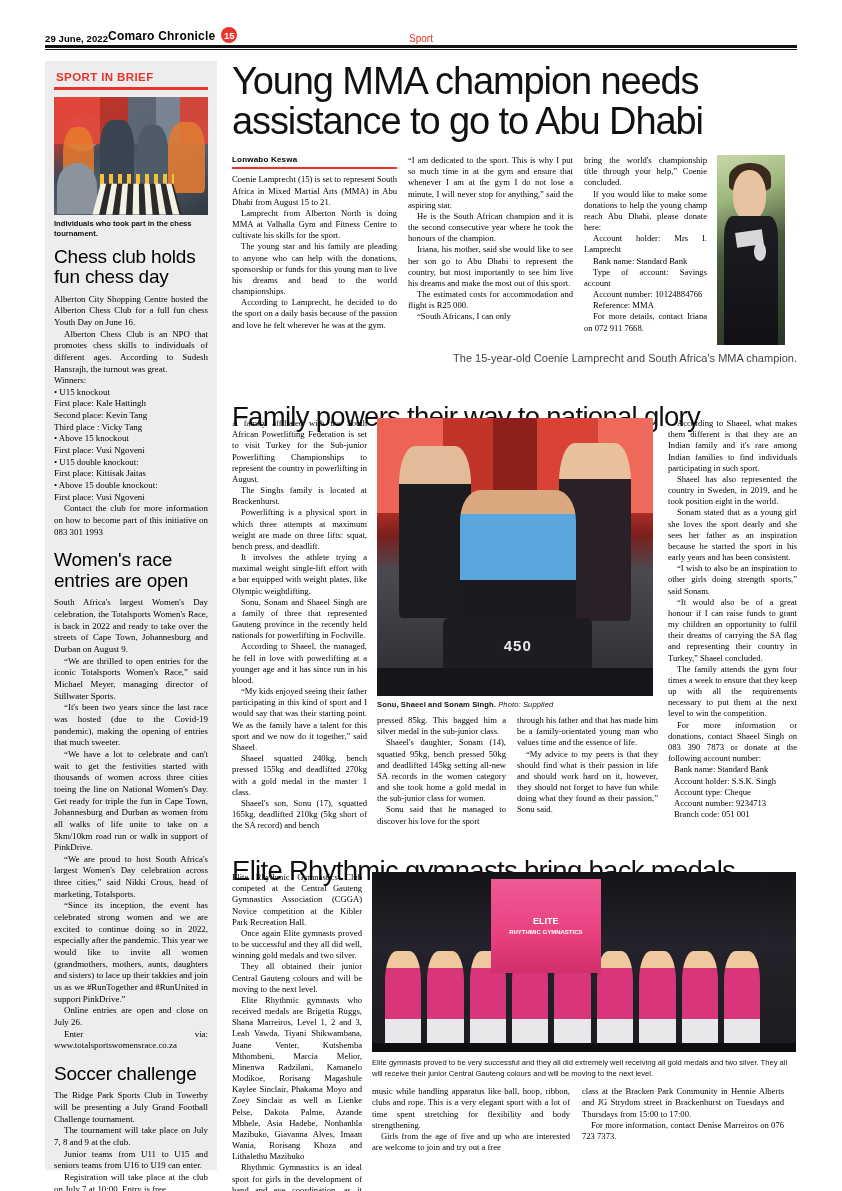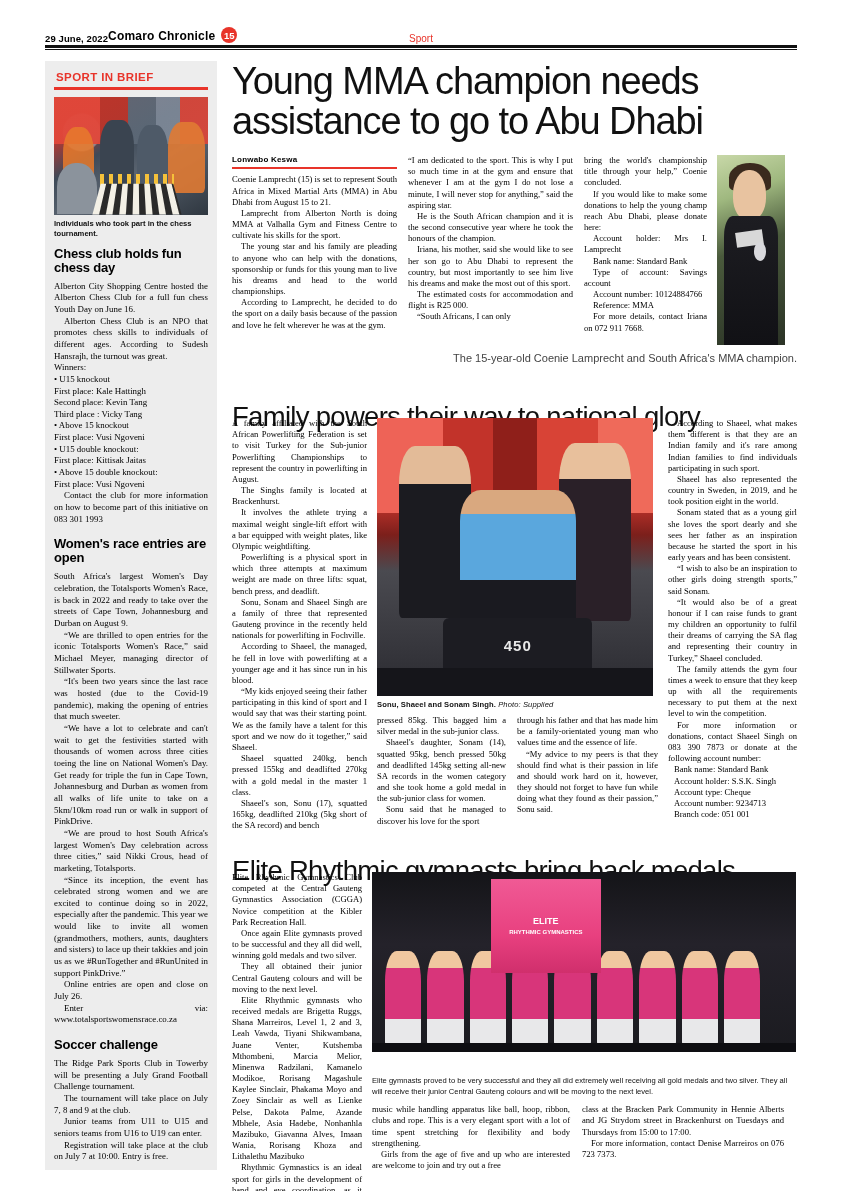--- a/index.html
+++ b/index.html
@@ -64,21 +64,21 @@
     transform: perspective(60px) rotateX(22deg);
   }
   .sb-photo .pieces { position:absolute; left:30%; top:66%; width:48%; height:14%;
     background:repeating-linear-gradient(90deg,#f5c13a 0 4px, transparent 4px 9px); }
 
   .sb-cap {
     font-family:"Liberation Sans", sans-serif; font-size:7.6px; line-height:1.32;
     font-weight:600; margin:4px 0 8px 0; color:#111;
   }
   .sb-h {
-    font-family:"Liberation Sans", sans-serif; font-weight:700; font-size:13px;
+    font-family:"Liberation Sans", sans-serif; font-weight:400; font-size:19px;
     line-height:1.08; margin:4px 0 6px 0; letter-spacing:-.2px;
   }
   .sb-body { font-size:8.9px; line-height:1.31; text-align:justify; }
   .sb-body p { margin:0; text-indent:10px; }
   .sb-body p.noind { text-indent:0; }
   .sb-body p.bullet { text-indent:0; }
 
   
   .main { position:absolute; left:232px; top:61px; width:565px; }
 
@@ -173,21 +173,21 @@
     background:linear-gradient(180deg,#f0c8a0 0 18%, #d8357a 18% 72%, #e8e8ea 72% 100%);
     border-radius:32% 32% 4% 4%; }
   .elite-photo .g1{left:3%;}   .elite-photo .g2{left:13%;}
   .elite-photo .g3{left:23%;}  .elite-photo .g4{left:33%;}
   .elite-photo .g5{left:43%;}  .elite-photo .g6{left:53%;}
   .elite-photo .g7{left:63%;}  .elite-photo .g8{left:73%;}
   .elite-photo .g9{left:83%;}
   .elite-photo .floor2 { position:absolute; left:0; bottom:0; width:100%; height:5%; background:#0e0e12; }
   .elite-cap {
     font-family:"Liberation Sans", sans-serif; font-size:7.6px; line-height:1.46;
-    color:#111; margin-top:23px; width:424px;
+    color:#111; margin-top:5px; width:424px;
   }
 </style>
 </head>
 <body>
 
 <div class="page">
 
   <div class="masthead">
     <div class="mh-date">29 June, 2022</div>
     <div class="mh-section">Sport</div>
@@ -301,22 +301,22 @@
 
   <div style="position:absolute; left:232px; top:402px; width:575px;">
     <div class="head-lg">Family powers their way to national glory</div>
   </div>
 
   <div class="fam">
     <div class="cols">
       <div class="col fc1">
         <p class="noind">A family affiliated with the South African Powerlifting Federation is set to visit Turkey for the Sub-junior Powerlifting Championships to represent the country in powerlifting in August.</p>
         <p>The Singhs family is located at Brackenhurst.</p>
+        <p>Powerlifting is a physical sport in which three attempts at maximum weight are made on three lifts: squat, bench press, and deadlift.</p>
         <p>It involves the athlete trying a maximal weight single-lift effort with a bar equipped with weight plates, like Olympic weightlifting.</p>
-        <p>Powerlifting is a physical sport in which three attempts at maximum weight are made on three lifts: squat, bench press, and deadlift.</p>
         <p>Sonu, Sonam and Shaeel Singh are a family of three that represented Gauteng province in the recently held nationals for powerlifting in Fochville.</p>
         <p>According to Shaeel, the managed, he fell in love with powerlifting at a younger age and it has since run in his blood.</p>
         <p>“My kids enjoyed seeing their father participating in this kind of sport and I would say that was their starting point. We as the family have a talent for this sport and we now do it together,” said Shaeel.</p>
         <p>Shaeel squatted 240kg, bench pressed 155kg and deadlifted 270kg with a gold medal in the master 1 class.</p>
         <p>Shaeel's son, Sonu (17), squatted 165kg, deadlifted 210kg (5kg short of the SA record) and bench</p>
       </div>
       <div class="fc2">
         <div class="fam-photo">
           <div class="wallR"></div>
           <div class="manL"></div>

